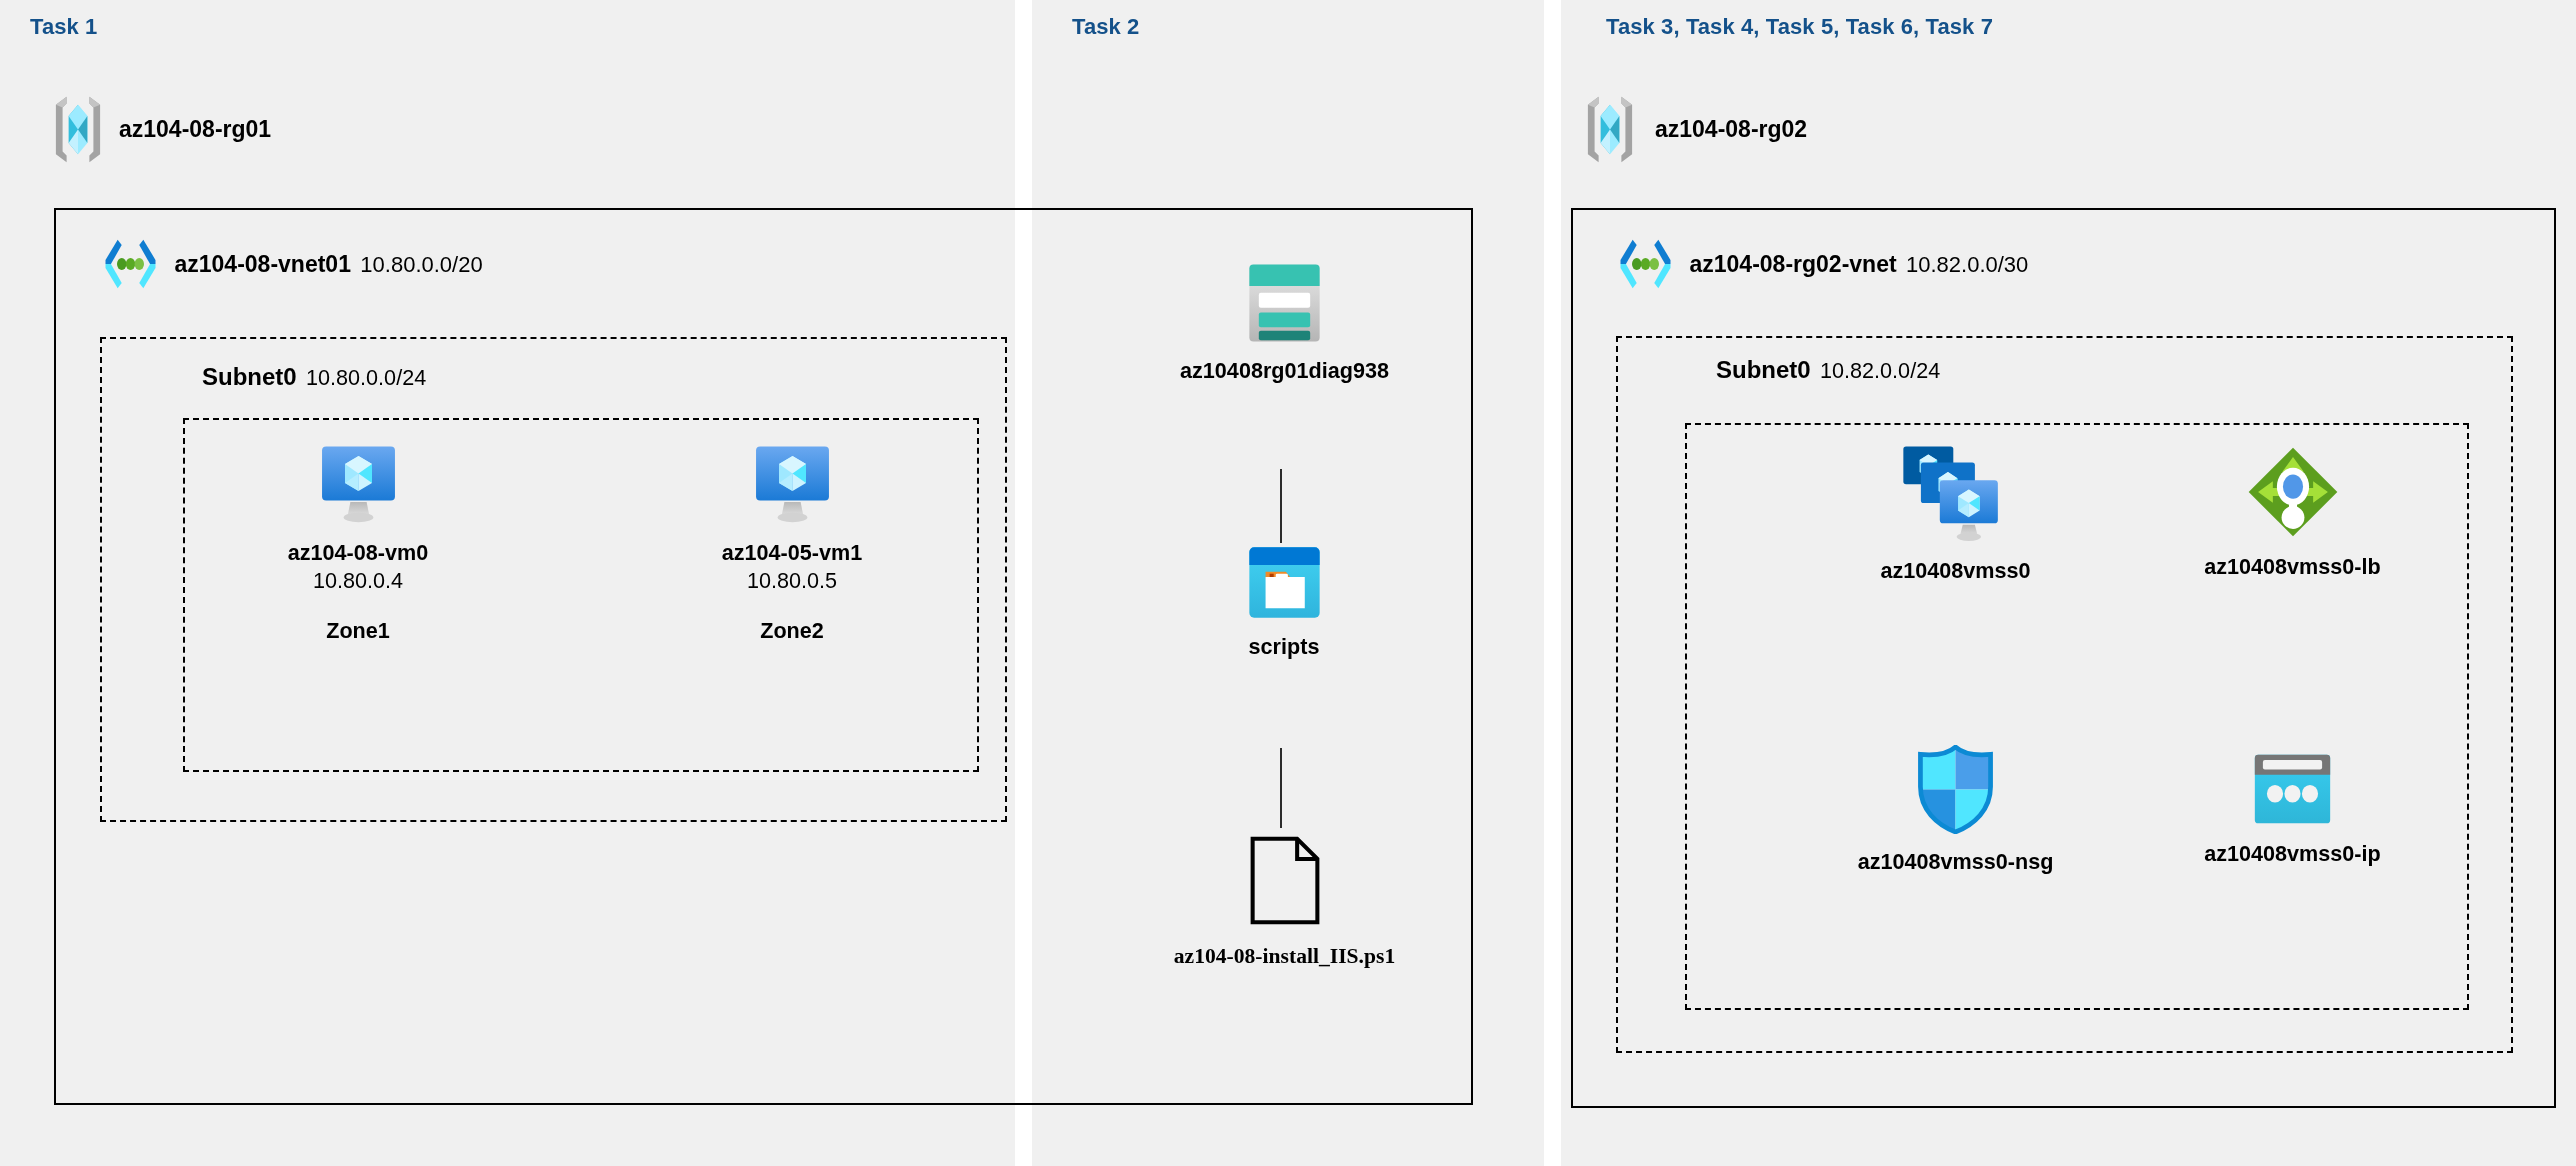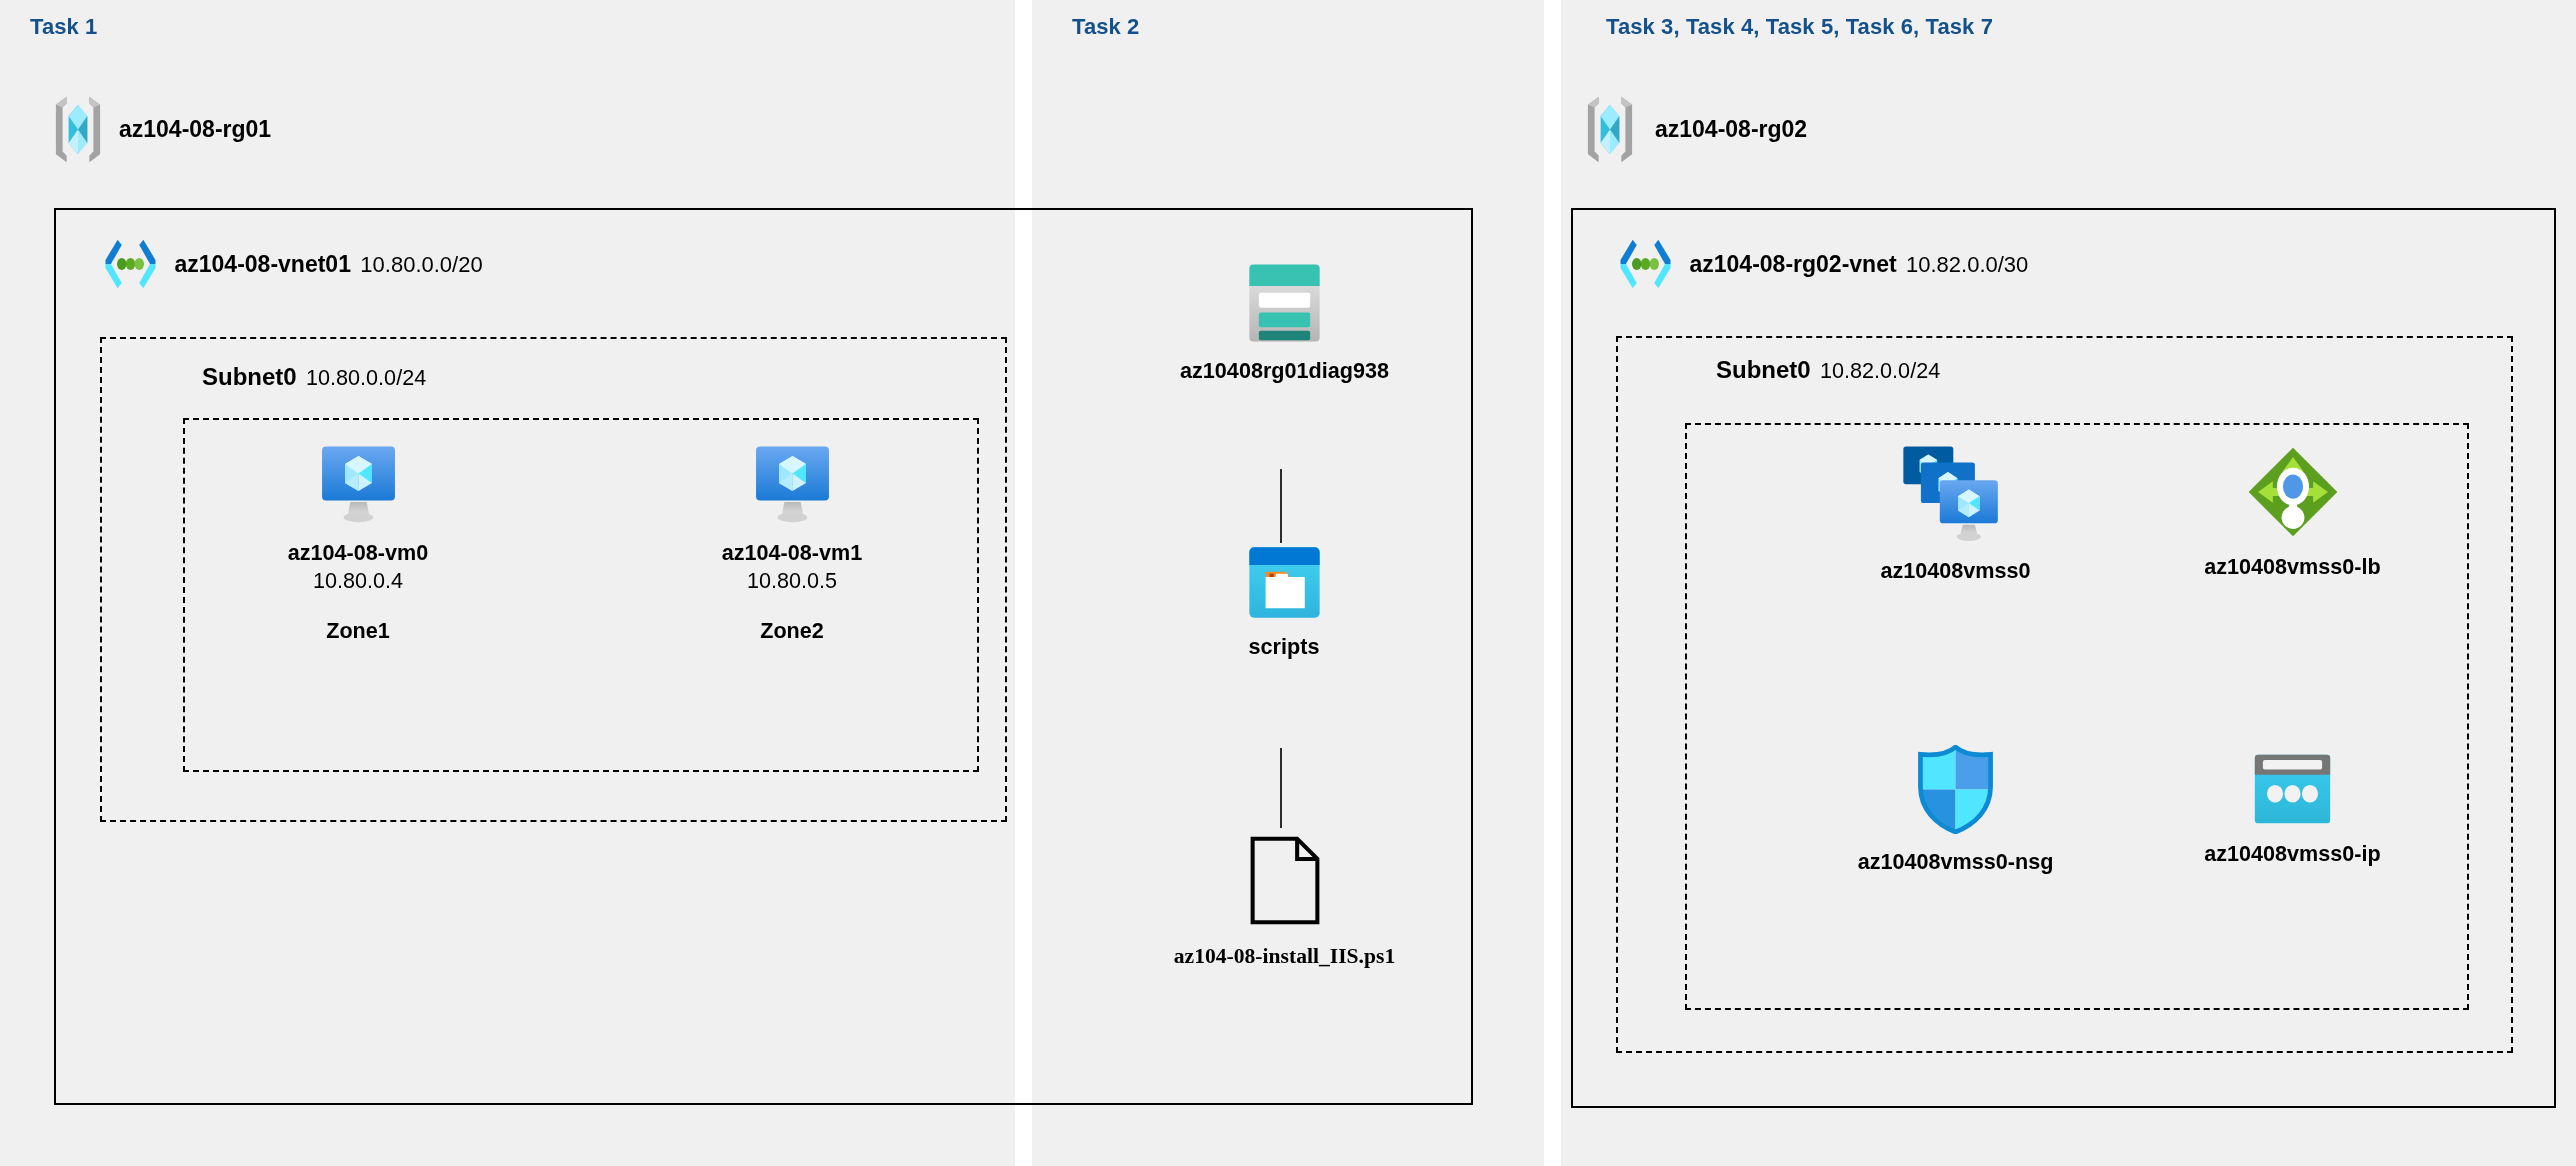--- a/index.html
+++ b/index.html
@@ -257,21 +257,21 @@
         <rect x="6" y="2" width="108" height="80" rx="6" fill="url(#vmg1)"></rect>
         <path d="M48 84 H72 L76 104 H44 Z" fill="url(#vms1)"></path>
         <ellipse cx="60" cy="107" rx="22" ry="7" fill="#d2d2d2"></ellipse>
         <path d="M60 16 L40 28 L40 56 L60 68 L60 42 Z" fill="#9fe8ff"></path>
         <path d="M60 16 L80 28 L80 56 L60 68 L60 42 Z" fill="#cdf3ff"></path>
         <path d="M60 16 L40 28 L60 42 L80 28 Z" fill="#d8f6ff"></path>
         <path d="M60 42 L80 28 L80 56 Z" fill="#50e6ff"></path>
         <path d="M60 42 L40 56 L60 68 Z" fill="#b5edff"></path>
       </svg>
     </span>
-    <span class="label">az104-08-vm1</span>
+    <span class="label">az104-05-vm1</span>
     <span class="sublabel">10.80.0.5</span>
     <span class="gap-zone"></span>
     <span class="zone">Zone2</span>
   </div>
 
   <div class="node" id="node-storage">
     <span class="icon-wrap">
       <svg class="icon icon-storage" viewBox="0 0 108 118" aria-hidden="true">
         <defs>
           <linearGradient id="stg" x1="0" y1="0" x2="0" y2="1">

